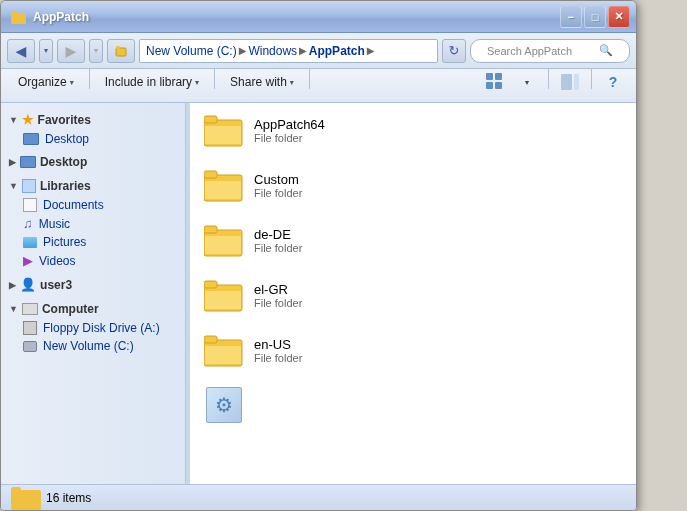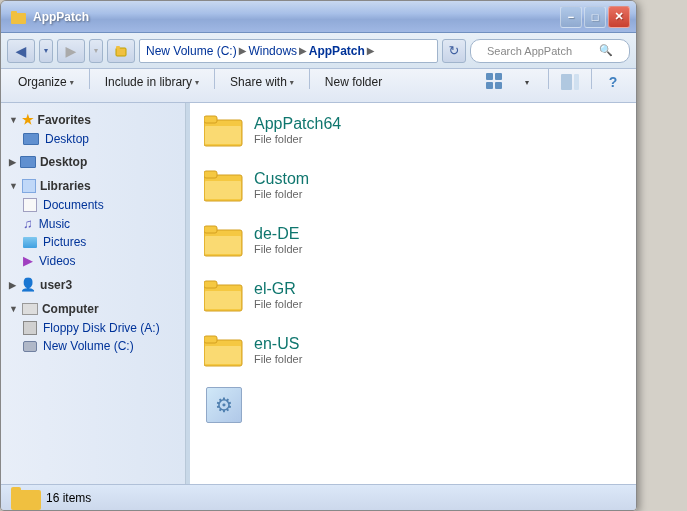--- a/index.html
+++ b/index.html
@@ -317,22 +317,22 @@
       padding: 5px 12px;
       cursor: pointer;
       border-bottom: 1px solid transparent;
     }
 
     .file-info {
       display: flex;
       flex-direction: column;
     }
     .file-name {
-      font-size: 16px;
-      color: #0f766e;
+      font-size: 13px;
+      color: #000000;
     }
     .file-type {
       font-size: 11px;
       color: #666;
     }
 
     
     .status-bar {
       height: 26px;
       background: linear-gradient(to bottom, #dce8f8, #ccd8ec);
@@ -433,23 +433,20 @@
     <button class="toolbar-btn">
       <span>Include in library</span>
       <span class="toolbar-dropdown-arrow">▾</span>
     </button>
     <div class="toolbar-separator"></div>
     <button class="toolbar-btn">
       <span>Share with</span>
       <span class="toolbar-dropdown-arrow">▾</span>
     </button>
     <div class="toolbar-separator"></div>
-    <button class="toolbar-btn">
-      <span>New folder</span>
-    </button>
     <div class="toolbar-spacer"></div>
     <div class="view-btn">
       <span>
         <svg width="18" height="16" viewBox="0 0 18 16">
           <rect x="0" y="0" width="7" height="7" fill="#6090c0" rx="1"></rect>
           <rect x="9" y="0" width="7" height="7" fill="#6090c0" rx="1"></rect>
           <rect x="0" y="9" width="7" height="7" fill="#6090c0" rx="1"></rect>
           <rect x="9" y="9" width="7" height="7" fill="#6090c0" rx="1"></rect>
         </svg>
       </span>

